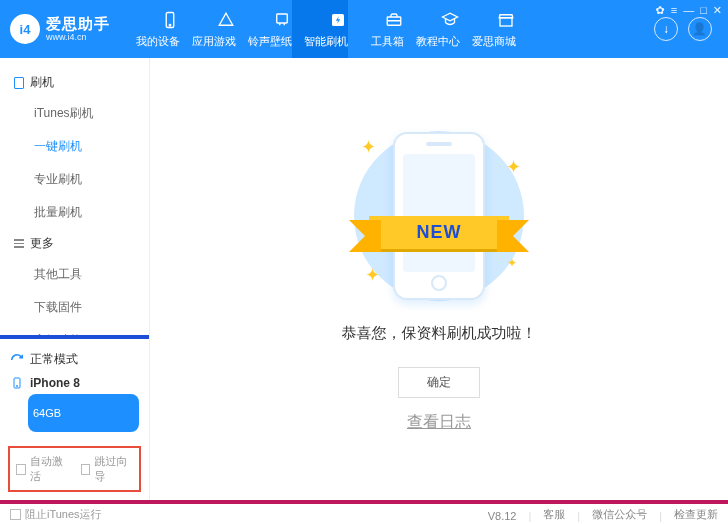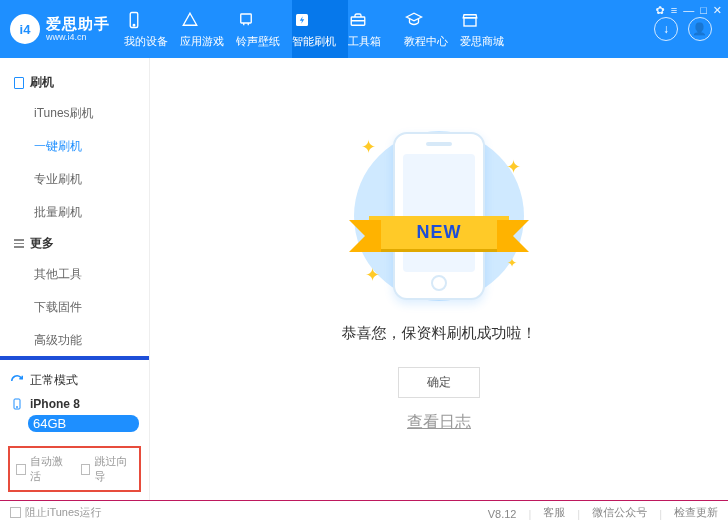--- a/index.html
+++ b/index.html
@@ -4,61 +4,61 @@
 <style>
   * { box-sizing: border-box; margin: 0; padding: 0; font-family: "Microsoft YaHei", Arial, sans-serif; }
   body { width: 728px; height: 524px; background: #fff; overflow: hidden; color: #333; }
   .topbar { height: 58px; background: #1e8fff; display: flex; align-items: center; padding: 0 8px 0 10px; color: #fff; position: relative; }
   .brand { display: flex; align-items: center; gap: 6px; margin-right: 14px; }
   .brand-logo { width: 30px; height: 30px; border: 2px solid #fff; border-radius: 50%; display: flex; align-items: center; justify-content: center; font-size: 13px; font-weight: bold; color:#1e8fff; background:#fff; }
   .brand-text { display:flex; flex-direction:column; line-height:1; }
   .brand-title { font-size: 15px; font-weight: bold; letter-spacing: 1px; }
   .brand-sub { font-size: 9px; opacity: .9; margin-top:2px; }
   .navs { display:flex; align-items:stretch; height:100%; }
-  .nav-item { width: 56px; display:flex; flex-direction:column; align-items:flex-start; justify-content:center; gap:4px; font-size:11px; cursor:pointer; }
+  .nav-item { width: 56px; display:flex; flex-direction:column; align-items:flex-end; justify-content:center; gap:4px; font-size:11px; cursor:pointer; }
   .nav-item.active { background:#0678eb; }
   .nav-icon { width:20px; height:20px; display:flex; align-items:center; justify-content:center; }
   .winctrl { position:absolute; right:6px; top:4px; display:flex; gap:6px; font-size:11px; }
   .winctrl span { cursor:pointer; opacity:.9; }
   .right-circles { margin-left:auto; display:flex; gap:10px; padding-right:8px; }
   .circle-btn { width:24px; height:24px; border:1.5px solid rgba(255,255,255,.8); border-radius:50%; display:flex; align-items:center; justify-content:center; font-size:12px; cursor:pointer; }
   .body { display:flex; height: calc(524px - 58px - 24px); }
   .sidebar { width:150px; border-right:1px solid #eee; display:flex; flex-direction:column; font-size:12px; }
   .side-scroll { overflow:auto; padding:10px 0 4px 0; flex:1; }
-  .side-group-h { display:flex; align-items:center; gap:6px; padding:6px 14px; font-weight:bold; color:#333; }
+  .side-group-h { display:flex; align-items:center; gap:6px; padding:6px 14px; font-weight:normal; color:#333; }
   .sq { width:10px; height:12px; border:1.5px solid #1e8fff; border-radius:1px; }
   .bars { width:10px; display:flex; flex-direction:column; gap:2px; }
   .bars i { display:block; height:1.5px; background:#888; }
   .side-item { padding:8px 14px 8px 34px; color:#666; cursor:pointer; }
   .side-item.active { color:#1e8fff; }
   .side-bottom { border-top:4px solid #1d4ed8; padding:8px 10px; }
   .mode-row { display:flex; align-items:center; gap:6px; padding:4px 0; }
   .mode-dot { width:14px; height:14px; display:flex; align-items:center; justify-content:center; }
   .device-box { display:flex; align-items:center; gap:6px; padding:4px 0; }
-  .badge { background:#1e8fff; color:#fff; font-size:13px; padding:1px 5px; border-radius:8px; margin-left:18px; }
+  .badge { background:#1e8fff; color:#fff; font-size:11px; padding:13px 5px; border-radius:8px; margin-left:18px; }
   .checkrow { border:2px solid #e74c3c; margin:6px 8px 8px 8px; padding:6px 6px; display:flex; gap:12px; }
   .chk { display:flex; align-items:center; gap:4px; font-size:11px; color:#999; cursor:pointer; }
   .cbox { width:11px; height:11px; border:1px solid #bbb; background:#fff; }
   .main { flex:1; display:flex; flex-direction:column; align-items:center; justify-content:center; position:relative; }
   .illus { width:200px; height:180px; position:relative; display:flex; align-items:center; justify-content:center; }
   .blob { position:absolute; width:170px; height:170px; background:#cfe9ff; border-radius:50%; }
   .phone { position:relative; width:92px; height:168px; background:#fff; border:2px solid #d7e9f8; border-radius:14px; box-shadow:0 4px 10px rgba(30,143,255,.15); }
   .phone::before { content:""; position:absolute; top:8px; left:50%; transform:translateX(-50%); width:26px; height:4px; background:#d7e9f8; border-radius:3px; }
   .phone::after { content:""; position:absolute; bottom:7px; left:50%; transform:translateX(-50%); width:12px; height:12px; border:2px solid #d7e9f8; border-radius:50%; }
   .screen { position:absolute; top:20px; bottom:26px; left:8px; right:8px; background:#eef6ff; border-radius:4px; }
   .ribbon { position:absolute; background:#ffca28; color:#1d4ed8; font-weight:bold; font-size:18px; letter-spacing:1px; padding:6px 0; width:140px; text-align:center; top:90px; left:30px; box-shadow:0 3px 0 #e0a800; }
   .ribbon::before, .ribbon::after { content:""; position:absolute; top:4px; width:0; height:0; border:16px solid #ffb300; }
   .ribbon::before { left:-20px; border-left-color:transparent; }
   .ribbon::after { right:-20px; border-right-color:transparent; }
   .spark { position:absolute; color:#ffca28; font-size:18px; }
   .s1 { top:10px; left:22px; } .s2 { top:30px; right:18px; } .s3 { bottom:20px; left:26px; } .s4 { bottom:36px; right:22px; font-size:12px; }
   .success-text { margin-top:18px; font-size:15px; color:#333; }
   .ok-btn { margin-top:24px; border:1px solid #ddd; background:#fff; padding:6px 28px; font-size:12px; cursor:pointer; color:#555; }
   .loglink { margin-top:14px; font-size:16px; color:#999; cursor:pointer; text-decoration:underline; }
-  .statusbar { height:24px; border-top:1px solid #be185d; display:flex; align-items:center; font-size:11px; color:#888; padding:0 10px; }
+  .statusbar { height:24px; border-top:4px solid #be185d; display:flex; align-items:center; font-size:11px; color:#888; padding:0 10px; }
   .statusbar .right { margin-left:auto; display:flex; gap:12px; align-items:flex-end; }
   .sep { color:#ddd; }
 </style>
 </head>
 <body>
 
 <div class="topbar">
   <div class="winctrl">
     <span>✿</span>
     <span>≡</span>

